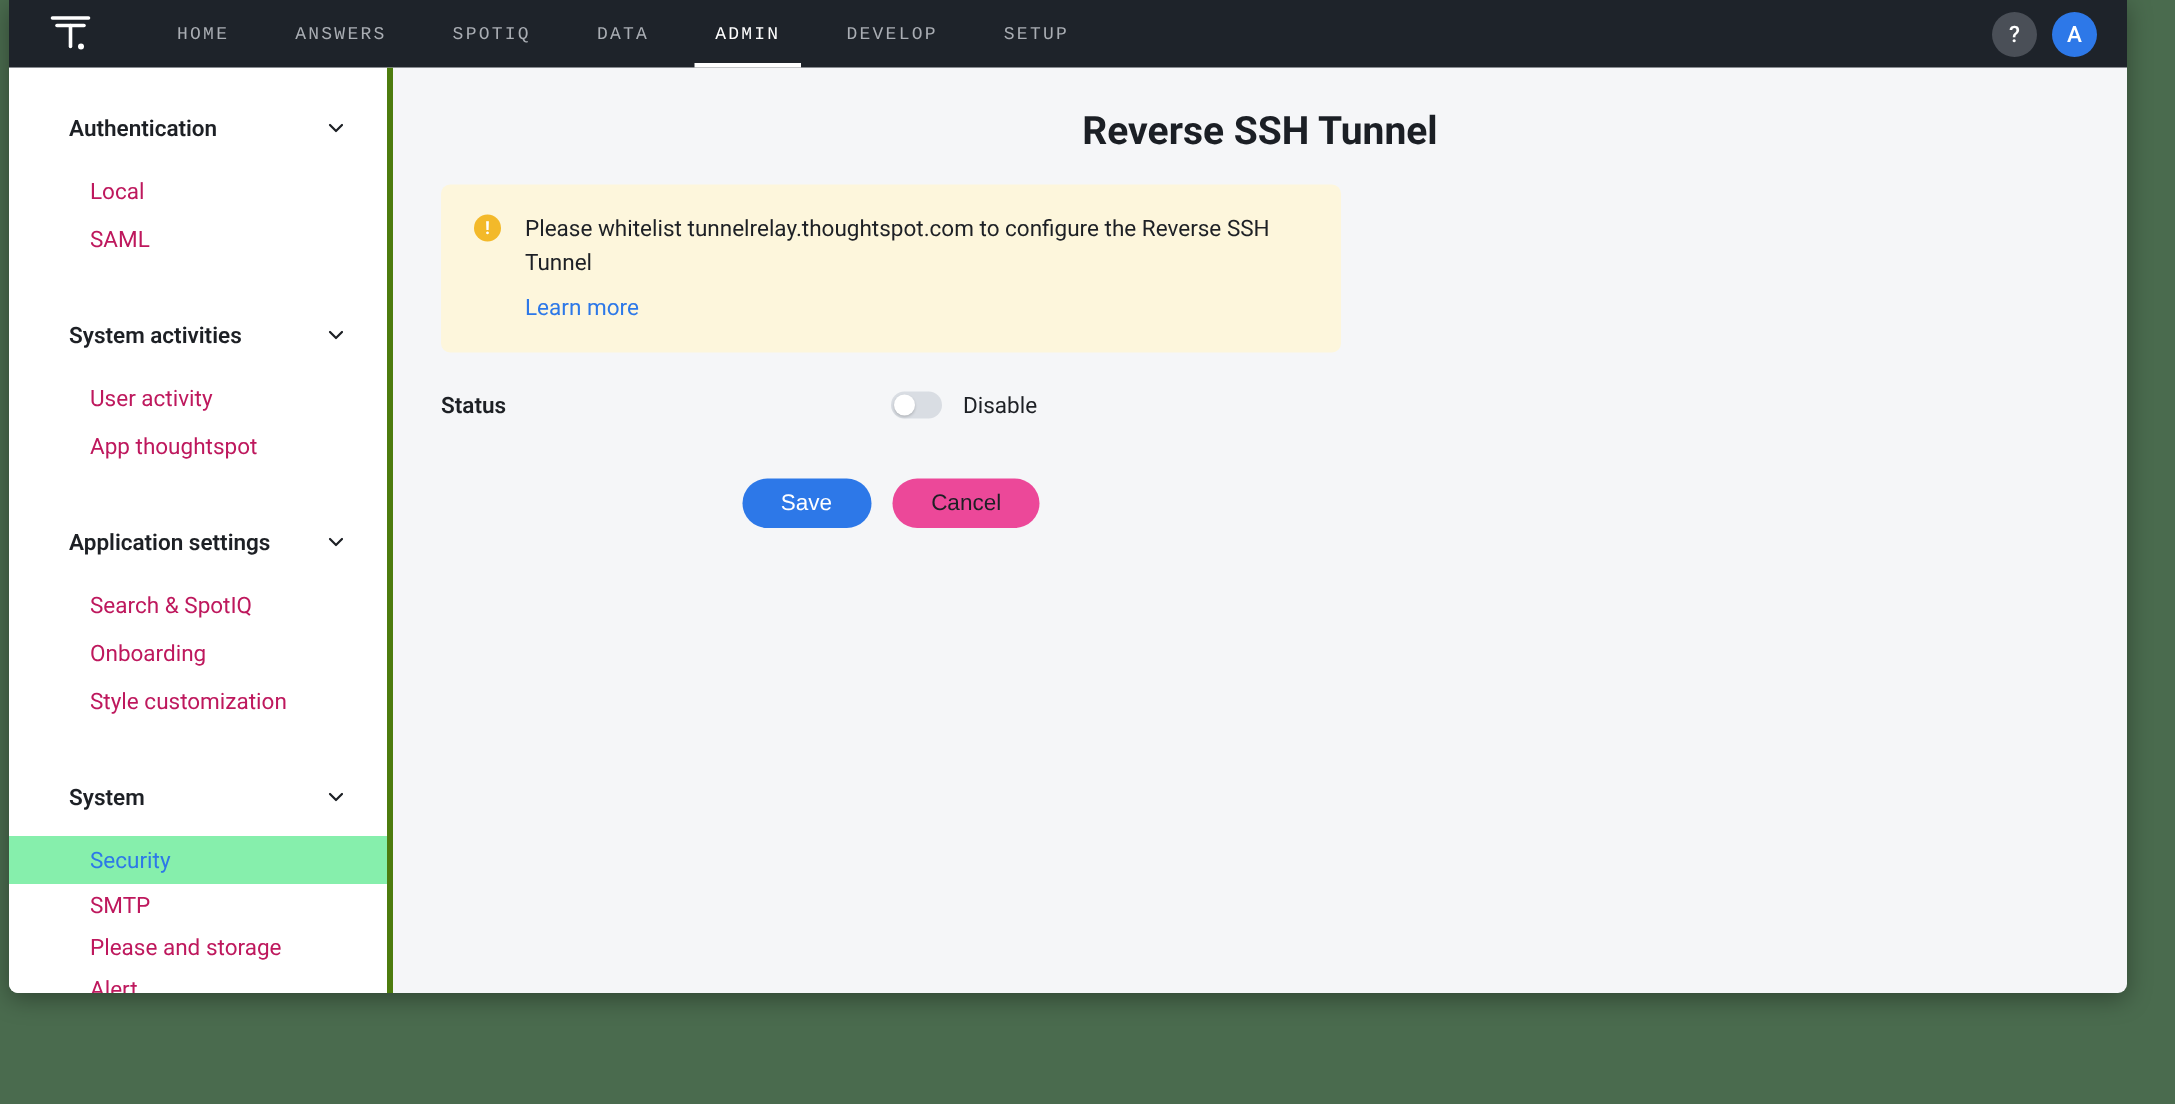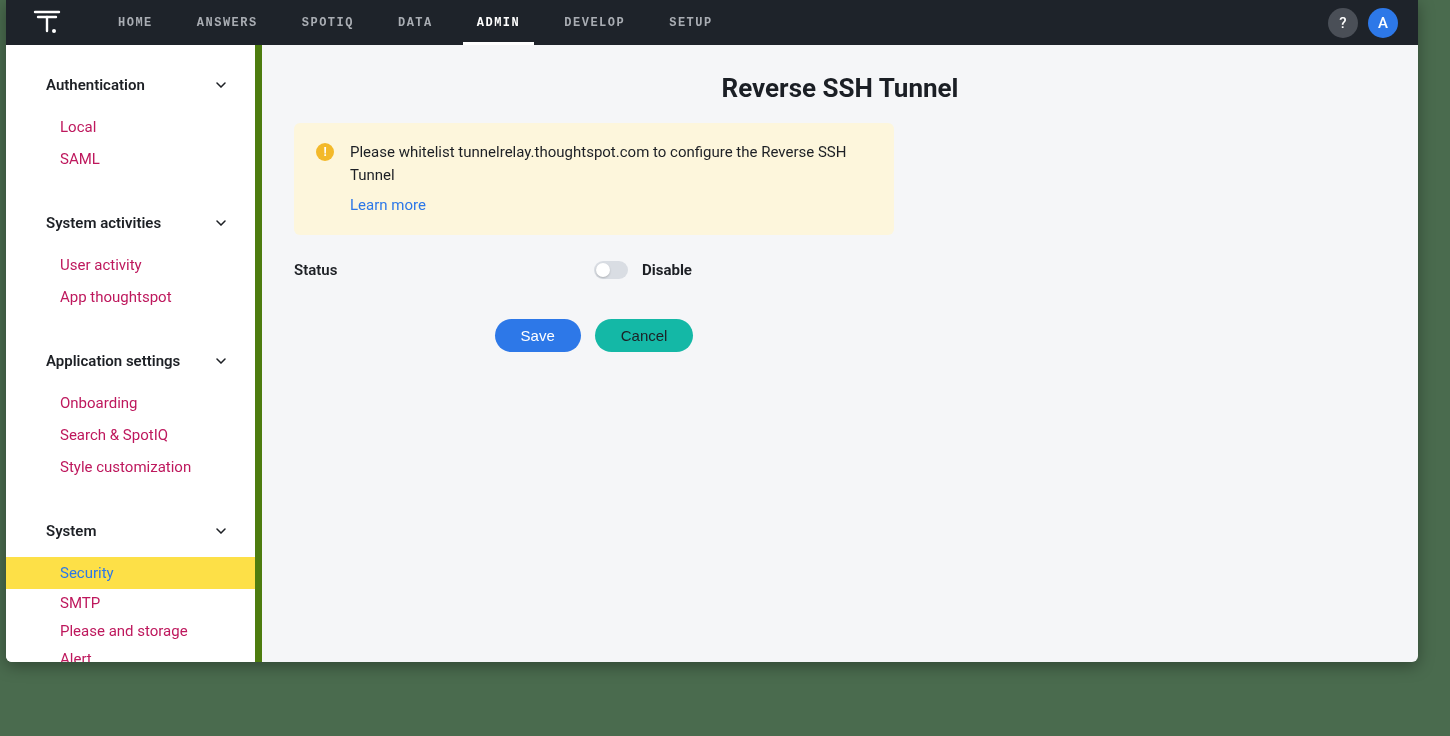--- a/index.html
+++ b/index.html
@@ -35,21 +35,20 @@
     width: 30px;
     height: 28px;
     margin-right: 34px;
     display:flex;align-items:flex-start;justify-content:center;
   }
   .logo svg { display:block; }
   .nav-tabs {
     display: flex;
     align-items: stretch;
     height: 100%;
-    font-weight: bold;
   }
   .nav-tab {
     font-family: "Courier New", monospace;
     font-size: 12px;
     letter-spacing: 1.5px;
     color: #a9adb3;
     padding: 0 22px;
     display: flex;
     align-items: center;
     cursor: pointer;
@@ -73,21 +72,21 @@
     color:#fff;font-size:15px;font-weight:500;
   }
   .help-btn { background:#4a4f57; }
   .avatar-btn { background:#2d78e8; }
 
   .body-row { flex:1; display:flex; overflow:hidden; }
 
   .sidebar {
     width: 256px;
     background:#ffffff;
-    border-right:7px solid #4d7c0f;
+    border-right:4px solid #4d7c0f;
     padding-top: 28px;
     overflow-y:auto;
   }
   .sb-section { margin-bottom: 36px; }
   .sb-header {
     display:flex; align-items:center; justify-content:space-between;
     padding: 0 28px 0 40px;
     font-size:15px; font-weight:600; color:#1d2025;
     cursor:pointer;
     height:24px;
@@ -97,21 +96,21 @@
   .chev svg{display:block;}
   .sb-items { }
   .sb-item {
     padding: 7px 28px 7px 54px;
     font-size:15px;
     color:#be185d;
     cursor:pointer;
   }
   .sb-item.tight { padding-top:5px; padding-bottom:5px; }
   .sb-item.active {
-    background:#fde047;
+    background:#86efac;
     color:#2d78e8;
   }
 
   .main {
     flex:1;
     padding: 28px 32px;
     overflow:auto;
   }
   .page-title {
     font-size:26px;
@@ -141,21 +140,21 @@
   .notice-text { font-size:15px; color:#1d2025; line-height:1.5;}
   .notice-link { color:#2d78e8; text-decoration:none; display:inline-block; margin-top:8px; cursor:pointer;}
 
   .status-row {
     display:flex;
     align-items:center;
     max-width:600px;
     margin-bottom:40px;
   }
   .status-label { font-size:15px; font-weight:600; color:#1d2025; flex:1;}
-  .status-right { display:flex; align-items:center; gap:14px; flex:1;font-weight:bold;}
+  .status-right { display:flex; align-items:center; gap:14px; flex:1;}
   .toggle {
     width:34px;height:18px;border-radius:10px;background:#d9dde3;position:relative;cursor:pointer;
   }
   .toggle-knob {
     width:14px;height:14px;border-radius:50%;background:#fff;position:absolute;top:2px;left:2px;
     box-shadow:0 1px 2px rgba(0,0,0,0.2);
   }
   .status-value { font-size:15px; color:#1d2025;}
 
   .btn-row {
@@ -164,21 +163,21 @@
     justify-content:center;
   }
   .btn {
     border:none;
     border-radius:20px;
     padding: 8px 26px;
     font-size:15px;
     cursor:pointer;
   }
   .btn-primary { background:#2d78e8; color:#fff; }
-  .btn-secondary { background:#14b8a6; color:#1d2025; }
+  .btn-secondary { background:#ec4899; color:#1d2025; }
 </style>
 </head>
 <body>
 
 <div class="app-frame">
 
   <div class="topbar">
     <div class="logo">
       <svg width="28" height="26" viewBox="0 0 28 26">
         <g stroke="#fff" stroke-width="2.4" fill="none" stroke-linecap="round">
@@ -242,22 +241,22 @@
       <div class="sb-section">
         <div class="sb-header">
           <span>Application settings</span>
           <span class="chev">
             <svg width="10" height="6" viewBox="0 0 10 6">
                 <path d="M1 1l4 4 4-4" stroke="#1d2025" stroke-width="1.5" fill="none" stroke-linecap="round"></path>
               </svg>
           </span>
         </div>
         <div class="sb-items">
+          <div class="sb-item">Search &amp; SpotIQ</div>
           <div class="sb-item">Onboarding</div>
-          <div class="sb-item">Search &amp; SpotIQ</div>
           <div class="sb-item">Style customization</div>
         </div>
       </div>
 
       <div class="sb-section">
         <div class="sb-header">
           <span>System</span>
           <span class="chev">
             <svg width="10" height="6" viewBox="0 0 10 6">
                 <path d="M1 1l4 4 4-4" stroke="#1d2025" stroke-width="1.5" fill="none" stroke-linecap="round"></path>

